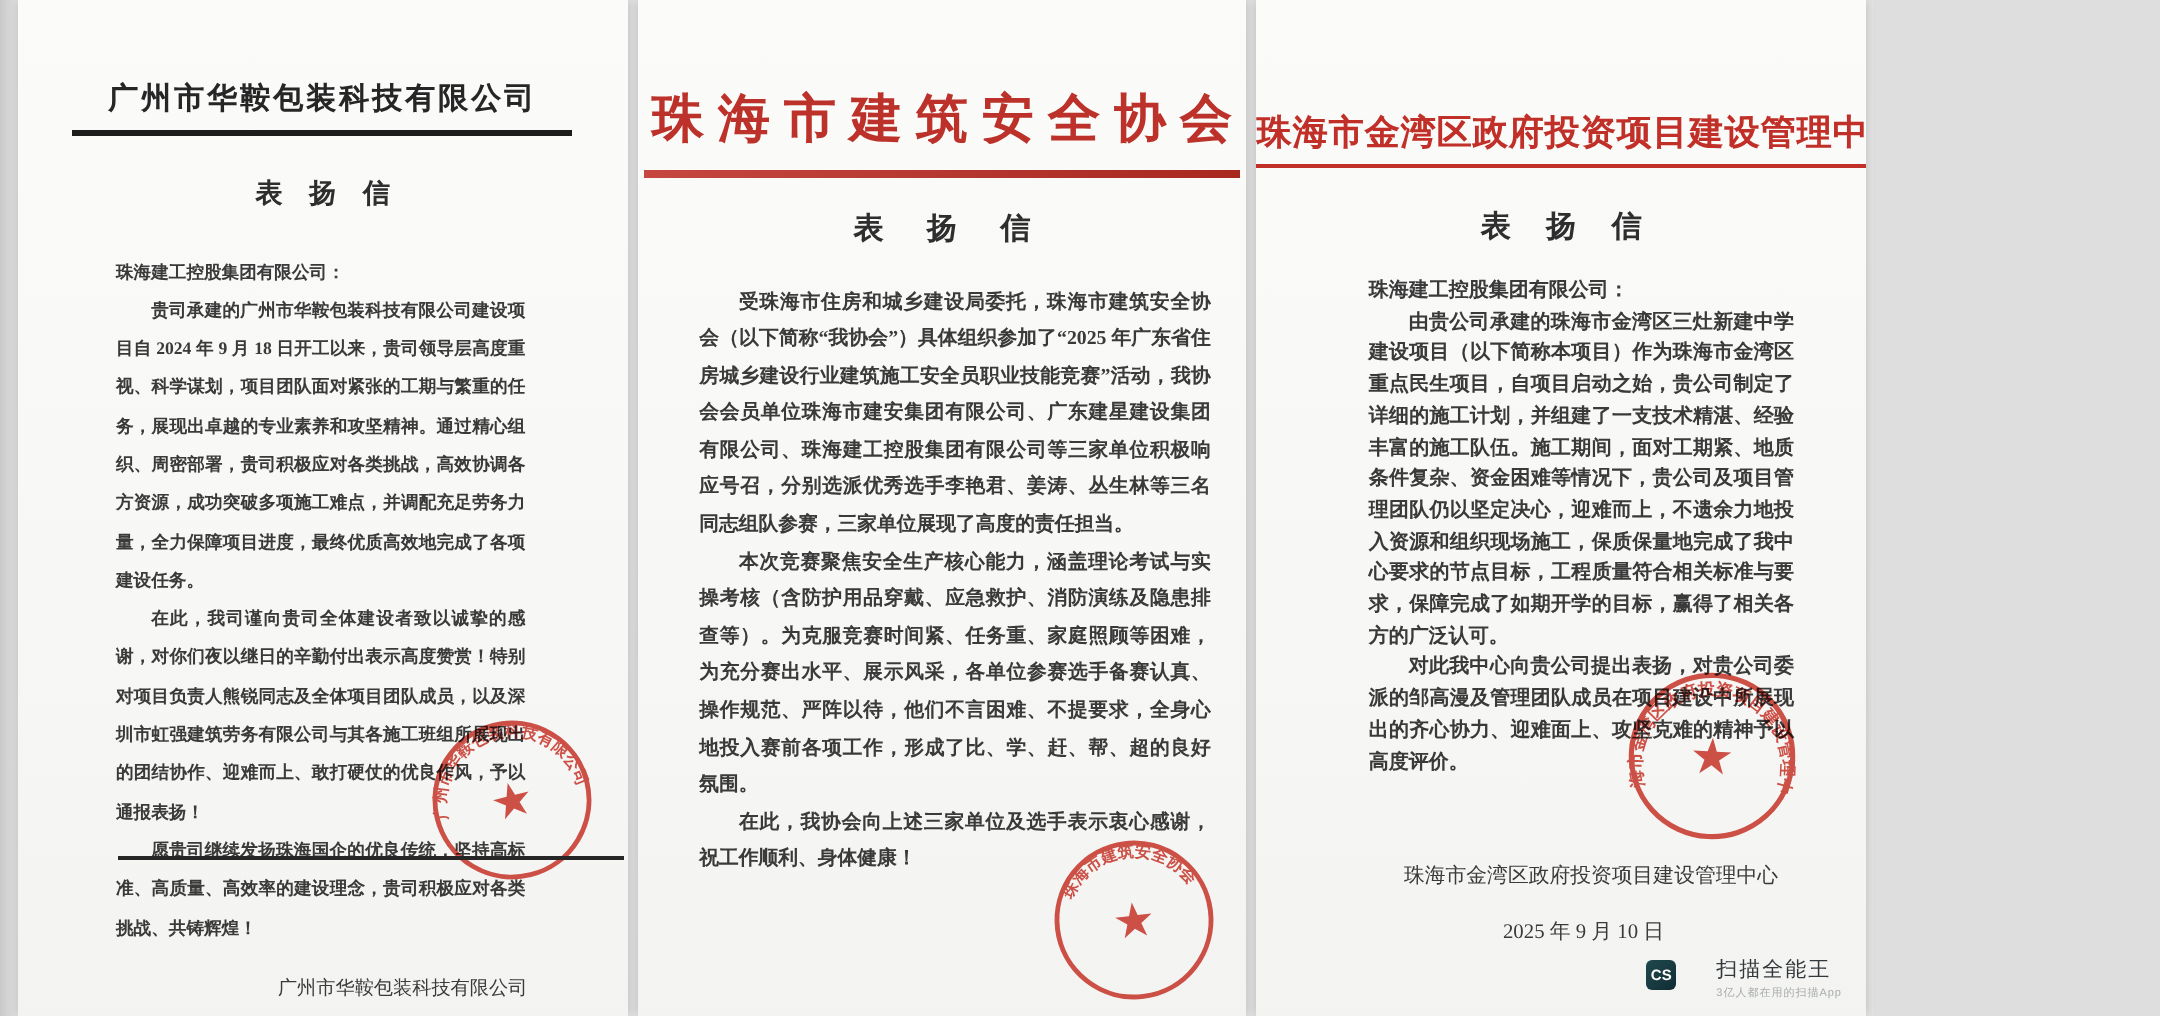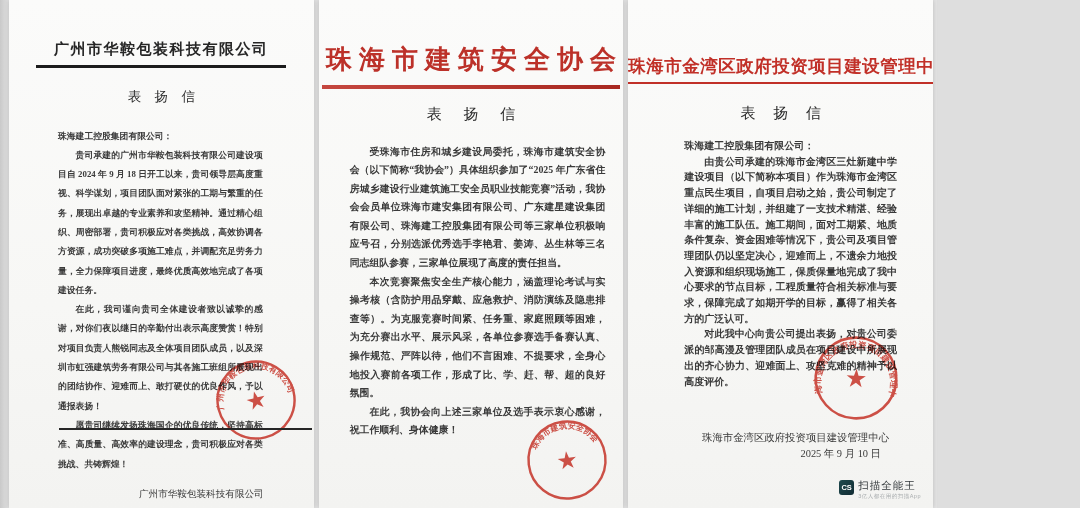--- a/index.html
+++ b/index.html
@@ -20,47 +20,47 @@
     box-shadow:0 0 5px rgba(0,0,0,.18);
     color:#3a3a3a;
   }
   .letterhead { text-align:center; font-weight:bold; }
   .doc1 .letterhead { margin-top:40px; font-size:15px; letter-spacing:1.5px; color:#262626; }
   .doc1 .head-rule { width:250px; height:2.5px; background:#1c1c1c; margin:6px auto 0; }
   .doc2 .letterhead { margin-top:42px; font-size:26px; letter-spacing:7px; color:#bc3129; text-indent:7px; }
   .doc2 .head-rule { width:298px; height:3.5px; background:linear-gradient(90deg,#c5473f,#a82820); margin:8px auto 0; }
   .doc3 .letterhead { margin-top:54px; font-size:17.5px; letter-spacing:0.5px; color:#c13028; white-space:nowrap; }
   .doc3 .head-rule { width:322px; height:2px; background:#c13028; margin:4px auto 0; }
-  .letter-title { text-align:center; font-weight:normal; color:#2e2e2e; }
+  .letter-title { text-align:center; font-weight:bold; color:#2e2e2e; }
   .doc1 .letter-title { margin-top:20px; font-size:13.5px; letter-spacing:5px; text-indent:5px; }
   .doc2 .letter-title { margin-top:16px; font-size:15px; letter-spacing:9px; text-indent:9px; }
   .doc3 .letter-title { margin-top:20px; font-size:15px; letter-spacing:7px; text-indent:7px; }
   .body-text p { text-align:justify;font-weight:bold; }
   .salutation { text-indent:0 !important; }
   .para { text-indent:2em; }
   .doc1 .body-text { margin-top:21px; padding:0 51px 0 49px; font-size:8.8px; line-height:19.3px; }
   .doc2 .body-text { margin-top:19px; padding:0 18px 0 31px; font-size:9.9px; line-height:18.6px; }
   .doc3 .body-text { margin-top:15px; padding:0 36px 0 56px; font-size:10px; line-height:15.7px; }
   .sign { text-align:right; font-weight:normal; }
   .doc1 .sign-name { margin-top:14px; padding-right:50px; font-size:9.6px; }
   .doc1 .sign-date { margin-top:11px; padding-right:60px; font-size:9.6px; }
   .doc3 .sign-name { margin-top:42px; padding-right:44px; font-size:10.4px; }
-  .doc3 .sign-date { margin-top:2px; padding-right:52px; font-size:10.4px; }
+  .doc3 .sign-date { margin-top:14px; padding-right:101px; font-size:10.4px; }
   .footer-rule { position:absolute; top:428px; left:50px; width:253px; height:2px; background:#262626; }
   .seal { position:absolute; mix-blend-mode:multiply; opacity:.88; }
   .doc1 .seal { left:205px; top:358px; width:84px; height:84px; transform:rotate(-14deg); }
   .doc2 .seal { left:206px; top:418px; width:84px; height:84px; transform:rotate(-7deg); }
   .doc3 .seal { left:184px; top:334px; width:88px; height:88px; transform:rotate(3deg); }
   .seal svg { width:100%; height:100%; display:block; }
   .seal text { fill:#cf3b30; font-weight:bold; }
   .seal .ring-text { font-size:11.5px; font-family:"Liberation Serif",serif; }
   .seal .star { font-size:34px; font-family:"DejaVu Sans",sans-serif; }
   .watermark {
     position:absolute; right:16px; bottom:8px;
-    display:flex; align-items:flex-start; gap:4px;
+    display:flex; align-items:flex-start; gap:20px;
     font-family:"Liberation Sans","DejaVu Sans",sans-serif;
   }
   .wm-icon {
     width:15px; height:15px; border-radius:3px;
     background:linear-gradient(135deg,#1e4a4e,#122c33);
     color:#fff; font-size:7.5px; font-weight:bold;
     display:flex; align-items:center; justify-content:center;
   }
   .wm-texts { display:flex; flex-direction:column; }
   .wm-name { font-size:10.5px; font-weight:normal; color:#33383b; letter-spacing:1px; line-height:11px; }

